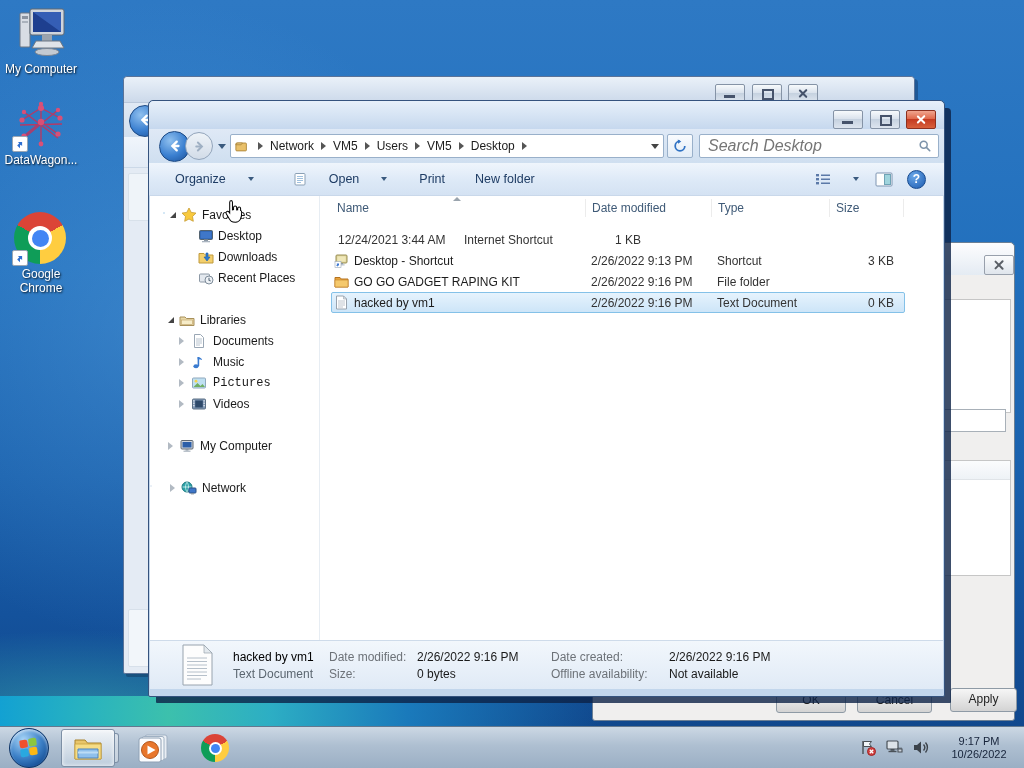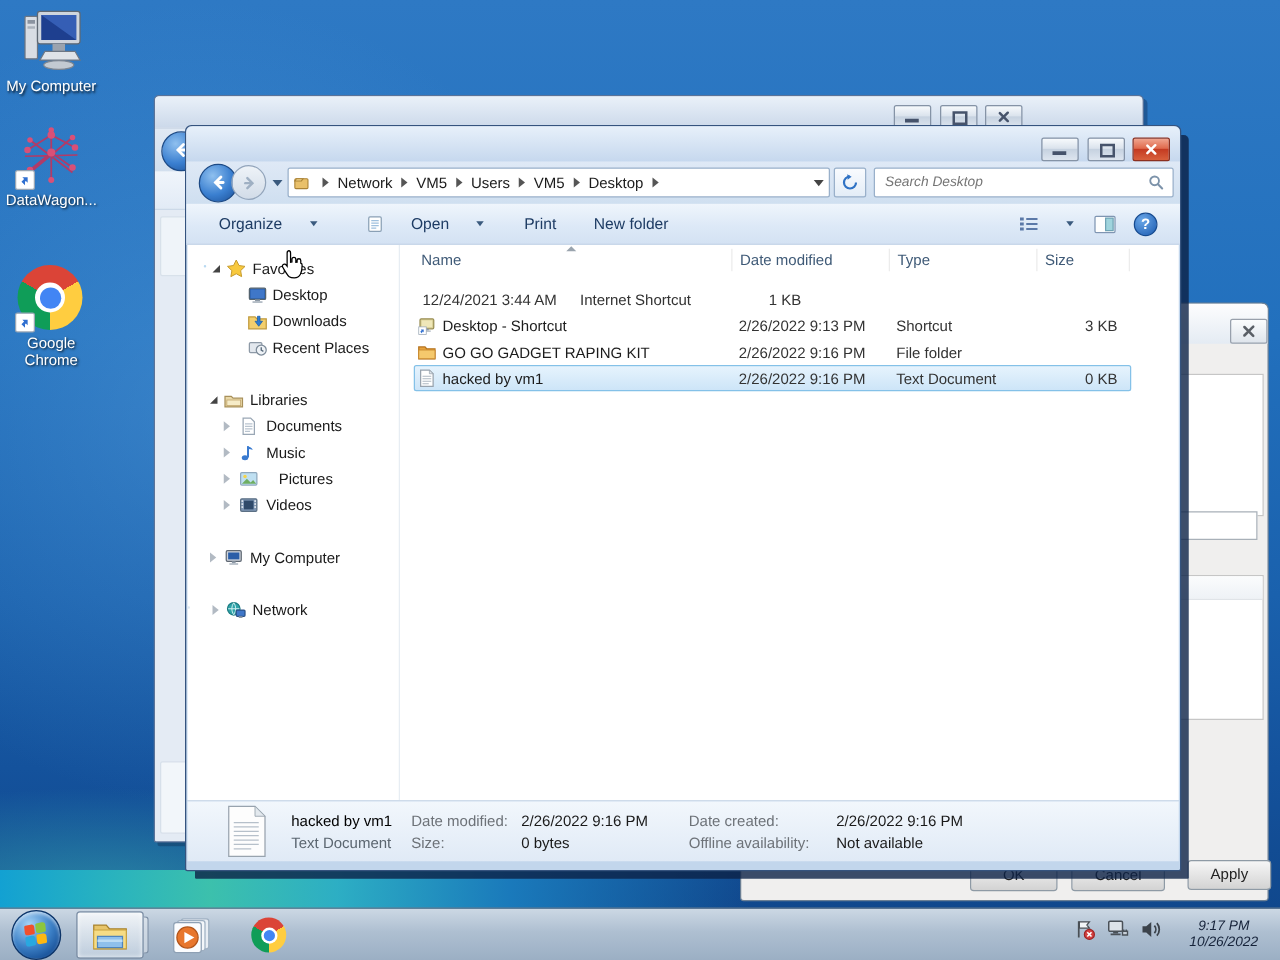--- a/index.html
+++ b/index.html
@@ -71,21 +71,21 @@
 
   .addressbox{width:434px;height:24px;background:#fff;border:1px solid #99b0ca;border-radius:2px;
     display:flex;align-items:center;font-size:12px;color:#1c1c1c;padding:0 4px;box-sizing:border-box;}
   .crumb-sep{width:0;height:0;border-top:4px solid transparent;border-bottom:4px solid transparent;border-left:5px solid #555;margin:0 7px;}
   .crumb{white-space:nowrap;}
   .addr-drop{margin-left:auto;width:0;height:0;border-left:4px solid transparent;border-right:4px solid transparent;border-top:5px solid #444;}
   .refresh-btn{width:26px;height:24px;margin-left:3px;border:1px solid #99b0ca;border-radius:2px;box-sizing:border-box;
     background:linear-gradient(#f9fbfe,#e3edf7);display:flex;align-items:center;justify-content:center;}
   .searchbox{width:240px;height:24px;margin-left:6px;background:#fff;border:1px solid #99b0ca;border-radius:2px;
     box-sizing:border-box;display:flex;align-items:center;padding:0 6px;}
-  .searchbox input{border:none;outline:none;flex:1;font-style:italic;font-size:11px;color:#8a8f94;
+  .searchbox input{border:none;outline:none;flex:1;font-style:italic;font-size:16px;color:#8a8f94;
     font-family:"Liberation Sans","DejaVu Sans",sans-serif;background:transparent;}
 
   .toolbar{height:32px;display:flex;align-items:center;font-size:12.5px;color:#1e3c64;
     background:linear-gradient(#eff5fc,#dde9f7 55%,#d4e2f3);border-bottom:1px solid #c9d8ea;}
   .tb-item{display:flex;align-items:center;gap:22px;white-space:nowrap;}
   .tb-caret{width:0;height:0;border-left:3.5px solid transparent;border-right:3.5px solid transparent;border-top:4px solid #3a5a7e;}
 
   .content{position:absolute;left:1px;right:1px;top:95px;bottom:56px;background:#fff;display:flex;overflow:hidden;}
   .sidebar{width:170px;flex:none;position:relative;border-right:1px solid #e7edf3;font-size:12px;color:#1a1a1a;padding-top:8px;box-sizing:border-box;}
   .srow{height:21px;display:flex;align-items:center;position:relative;}
@@ -127,21 +127,21 @@
     background:radial-gradient(circle at 35% 28%,#a6d4f7,#3e82c8 48%,#11488f 85%);box-shadow:inset 0 2px 3px rgba(255,255,255,.6);}
   .flag{position:absolute;left:10px;top:10px;width:17px;height:17px;display:grid;grid-template-columns:8px 8px;grid-template-rows:8px 8px;gap:1px;transform:rotate(-6deg) skewY(-6deg);}
   .flag i{border-radius:1px 35% 1px 35%;}
   .flag .f1{background:#f0502d;} .flag .f2{background:#8cc63f;} .flag .f3{background:#29a8e0;} .flag .f4{background:#fdb813;}
   .tbtn{height:36px;margin-top:1px;display:flex;align-items:center;justify-content:center;flex:none;position:relative;}
   .tbtn.active{width:52px;margin-left:12px;border:1px solid #7d8fa5;border-radius:3px;
     background:linear-gradient(rgba(255,255,255,.75),rgba(214,226,238,.55));box-shadow:inset 0 0 4px rgba(255,255,255,.9);}
   .tbtn.active::after{content:"";position:absolute;right:-5px;top:3px;bottom:3px;width:3px;border:1px solid #7d8fa5;border-left:none;
     background:rgba(255,255,255,.4);border-radius:0 3px 3px 0;}
   .tbtn.plain{width:44px;margin-left:16px;}
-  .tray{margin-left:auto;display:flex;align-items:flex-start;gap:8px;font-style:italic;}
+  .tray{margin-left:auto;display:flex;align-items:center;gap:8px;}
   .clock{width:70px;text-align:center;font-size:11px;line-height:13px;color:#16233a;margin:0 10px 0 6px;}
 
   .cursor{position:absolute;left:222px;top:199px;z-index:10;pointer-events:none;}
 </style>
 </head>
 <body>
 
 <div class="screen">
   <div class="desktop-bg"></div>
   <div class="sky-band"></div>
@@ -424,21 +424,21 @@
         </div>
         <div class="srow">
           <span style="margin-left:29px;" class="exp-closed"></span>
           <span class="sico" style="margin-left:7px;">
             <svg width="16" height="16" viewBox="0 0 16 16">
                 <rect x="1.5" y="3" width="13" height="10" rx="1" fill="#bfe0f2" stroke="#8fa8bd"></rect>
                 <circle cx="5" cy="6.2" r="1.4" fill="#f4d34c"></circle>
                 <path d="M2.5 12 l4-4 3 3 2-2 2.5 3 Z" fill="#6fae62"></path>
               </svg>
           </span>
-          <span style="margin-left:16px;">Pictures</span>
+          <span style="margin-left:6px;font-family:Liberation Mono, monospace;">Pictures</span>
         </div>
         <div class="srow">
           <span style="margin-left:29px;" class="exp-closed"></span>
           <span class="sico" style="margin-left:7px;">
             <svg width="16" height="16" viewBox="0 0 16 16">
                 <rect x="1.5" y="3" width="13" height="10" rx="1" fill="#7e96b4" stroke="#5c7085"></rect>
                 <rect x="4.2" y="4.5" width="7.6" height="7" fill="#2f4a6a"></rect>
                 <g fill="#e8edf2">
                   <rect x="2.2" y="4.2" width="1.3" height="1.3"></rect>
                   <rect x="2.2" y="6.6" width="1.3" height="1.3"></rect>

